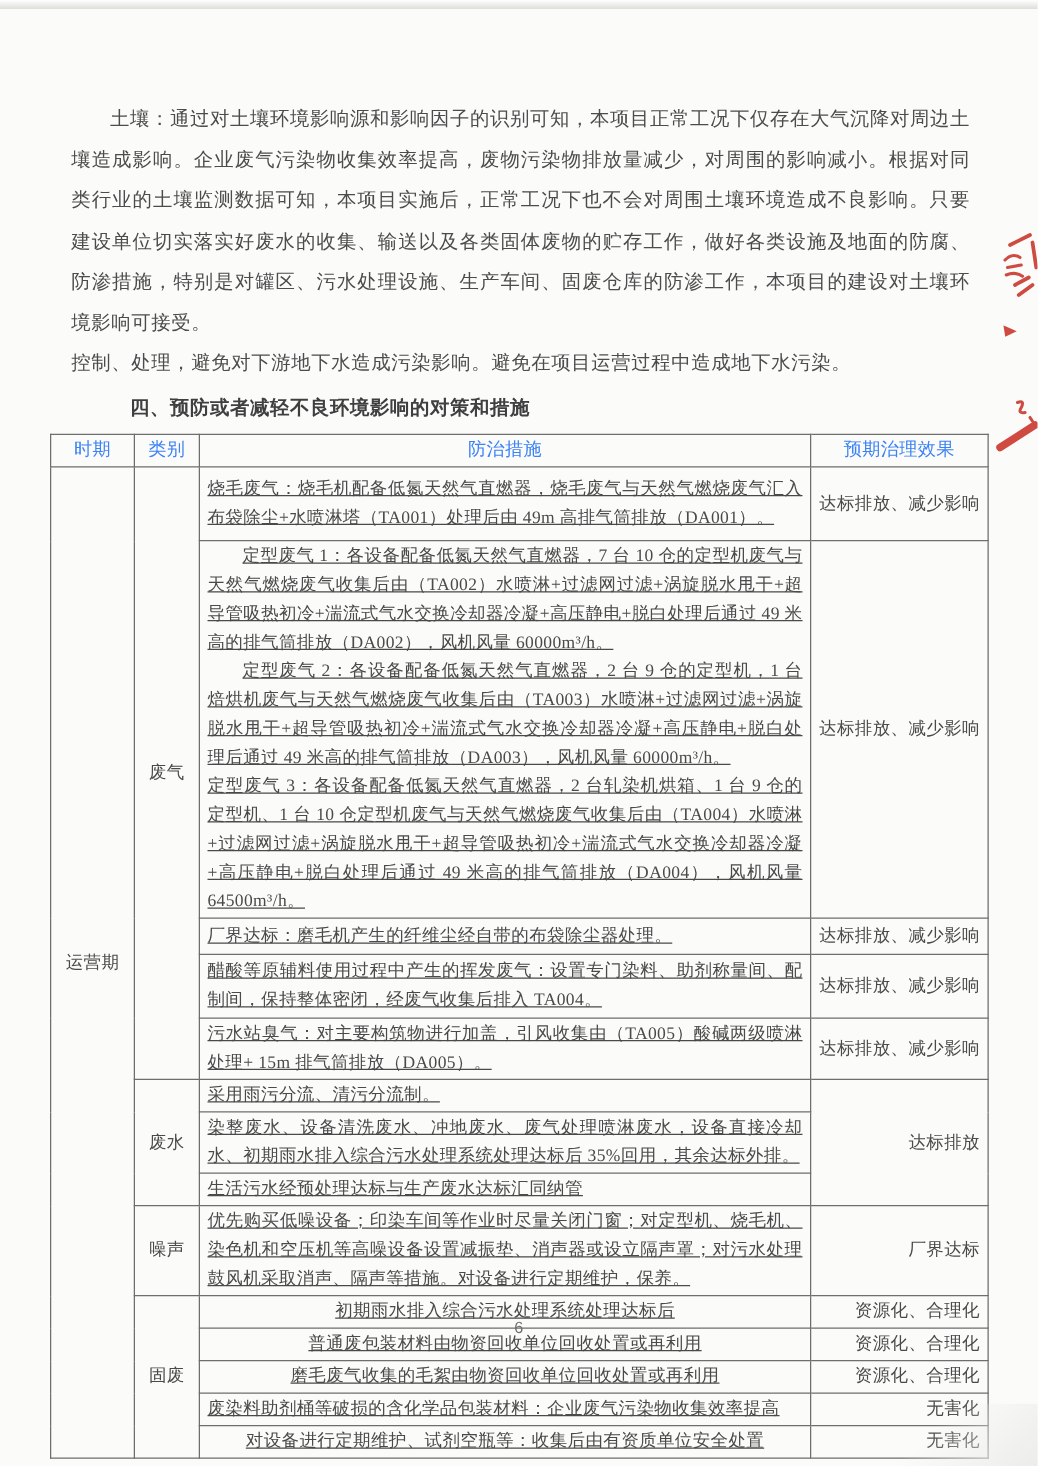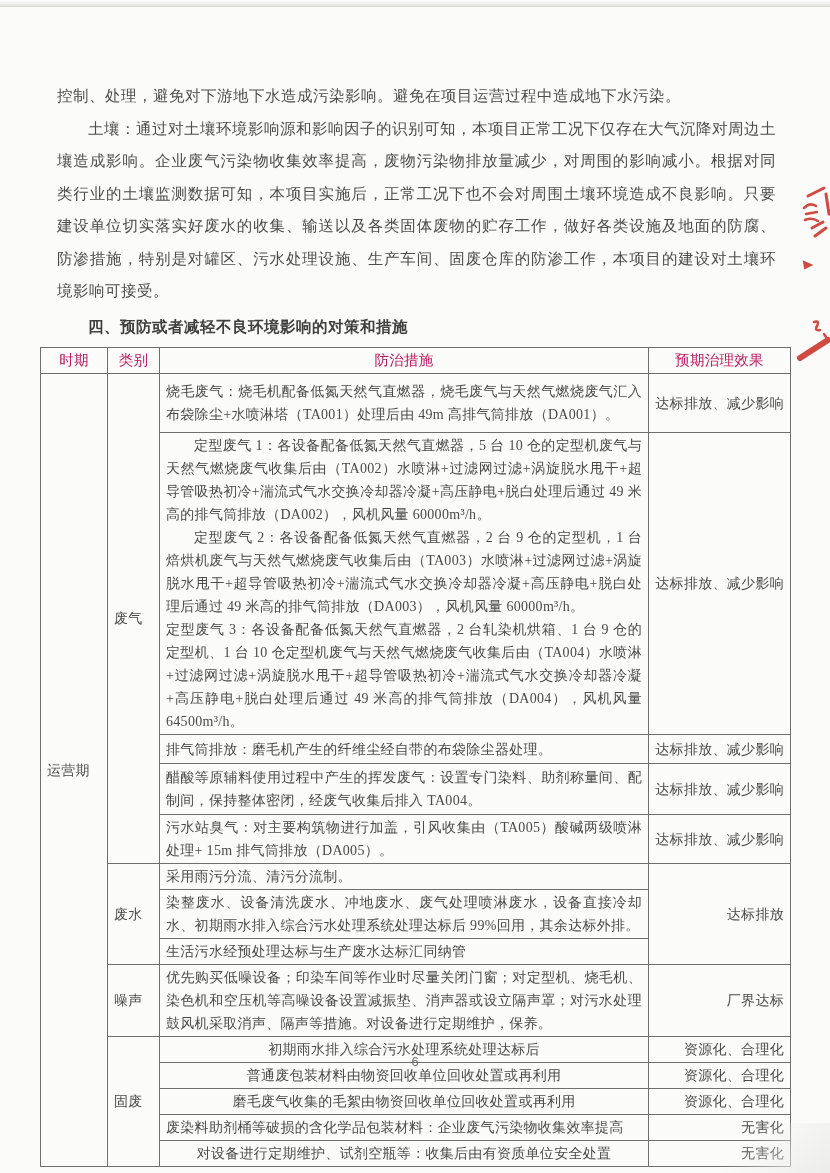--- a/index.html
+++ b/index.html
@@ -17,21 +17,21 @@
   }
   .content{
     position:absolute;left:57px;top:80px;width:719px;
   }
   .para{
     margin:0;font-size:15.5px;line-height:32.5px;
     text-align:justify;letter-spacing:0.5px;color:#4c4c4c;
   }
   .para.indent{text-indent:2em;}
   .section-heading{
-    margin:0;margin-top:4px;font-size:15.5px;line-height:30px;
+    margin:16px;margin-top:4px;font-size:15.5px;line-height:30px;
     font-weight:bold;text-indent:2em;color:#3f3f3f;letter-spacing:0.5px;
   }
   .table-title{
     margin:0;font-size:14.5px;line-height:24px;font-weight:bold;
     text-align:center;color:#3f3f3f;letter-spacing:0.5px;
   }
   table.pollution{
     position:absolute;left:40px;top:347px;width:750px;
     border-collapse:collapse;table-layout:fixed;
   }
@@ -41,23 +41,23 @@
   table.pollution col.c-effect{width:142px;}
   table.pollution th, table.pollution td{
     border:1px solid #6e6e6e;
     font-weight:normal;
     font-size:14px;line-height:23px;
     padding:1px 6px;
     color:#4a4a4a;
     vertical-align:middle;
     letter-spacing:0.3px;
   }
-  table.pollution th{height:20px;text-align:center;font-size:14.5px;color:#be185d;}
-  td.vcell{}
-  td.measure{text-align:justify;}
+  table.pollution th{height:20px;text-align:center;font-size:14.5px;color:#3b82f6;}
+  td.vcell{text-align:center;}
+  td.measure{text-align:justify;text-decoration:underline;}
   td.measure.center{text-align:center;}
   td.effect{text-align:right;color:#525252;}
   td.measure p{margin:0;}
   td.measure p.p-indent{text-indent:2em;}
   .h2l{height:56px;}
   .h1l{height:26px;}
   .h2s{height:48px;}
   .h3l{height:64px;}
   .hrow{height:22px;}
   .page-number{
@@ -70,22 +70,22 @@
     position:absolute;right:0;bottom:0;width:140px;height:50px;
     background:linear-gradient(315deg,#ececea 0%,rgba(236,236,234,0) 60%);
   }
 </style>
 </head>
 <body>
 
 <div class="scan-top-edge"></div>
 
 <div class="content">
+  <p class="para indent">土壤：通过对土壤环境影响源和影响因子的识别可知，本项目正常工况下仅存在大气沉降对周边土壤造成影响。企业废气污染物收集效率提高，废物污染物排放量减少，对周围的影响减小。根据对同类行业的土壤监测数据可知，本项目实施后，正常工况下也不会对周围土壤环境造成不良影响。只要建设单位切实落实好废水的收集、输送以及各类固体废物的贮存工作，做好各类设施及地面的防腐、防渗措施，特别是对罐区、污水处理设施、生产车间、固废仓库的防渗工作，本项目的建设对土壤环境影响可接受。</p>
   <p class="para">控制、处理，避免对下游地下水造成污染影响。避免在项目运营过程中造成地下水污染。</p>
-  <p class="para indent">土壤：通过对土壤环境影响源和影响因子的识别可知，本项目正常工况下仅存在大气沉降对周边土壤造成影响。企业废气污染物收集效率提高，废物污染物排放量减少，对周围的影响减小。根据对同类行业的土壤监测数据可知，本项目实施后，正常工况下也不会对周围土壤环境造成不良影响。只要建设单位切实落实好废水的收集、输送以及各类固体废物的贮存工作，做好各类设施及地面的防腐、防渗措施，特别是对罐区、污水处理设施、生产车间、固废仓库的防渗工作，本项目的建设对土壤环境影响可接受。</p>
   <p class="section-heading">四、预防或者减轻不良环境影响的对策和措施</p>
 </div>
 
 <table class="pollution">
   <colgroup>
     <col class="c-period">
       <col class="c-category">
       <col class="c-measure">
       <col class="c-effect">
   </colgroup>
@@ -97,45 +97,45 @@
     <th>预期治理效果</th>
   </tr>
   <tr>
     <td class="vcell" rowspan="15">运营期</td>
     <td class="vcell" rowspan="5">废气</td>
     <td class="measure h2l">烧毛废气：烧毛机配备低氮天然气直燃器，烧毛废气与天然气燃烧废气汇入布袋除尘+水喷淋塔（TA001）处理后由 49m 高排气筒排放（DA001）。</td>
     <td class="effect">达标排放、减少影响</td>
   </tr>
   <tr>
     <td class="measure">
-      <p class="p-indent">定型废气 1：各设备配备低氮天然气直燃器，5 台 10 仓的定型机废气与天然气燃烧废气收集后由（TA002）水喷淋+过滤网过滤+涡旋脱水甩干+超导管吸热初冷+湍流式气水交换冷却器冷凝+高压静电+脱白处理后通过 49 米高的排气筒排放（DA002），风机风量 60000m³/h。</p>
+      <p class="p-indent">定型废气 1：各设备配备低氮天然气直燃器，7 台 10 仓的定型机废气与天然气燃烧废气收集后由（TA002）水喷淋+过滤网过滤+涡旋脱水甩干+超导管吸热初冷+湍流式气水交换冷却器冷凝+高压静电+脱白处理后通过 49 米高的排气筒排放（DA002），风机风量 60000m³/h。</p>
       <p class="p-indent">定型废气 2：各设备配备低氮天然气直燃器，2 台 9 仓的定型机，1 台焙烘机废气与天然气燃烧废气收集后由（TA003）水喷淋+过滤网过滤+涡旋脱水甩干+超导管吸热初冷+湍流式气水交换冷却器冷凝+高压静电+脱白处理后通过 49 米高的排气筒排放（DA003），风机风量 60000m³/h。</p>
       <p>定型废气 3：各设备配备低氮天然气直燃器，2 台轧染机烘箱、1 台 9 仓的定型机、1 台 10 仓定型机废气与天然气燃烧废气收集后由（TA004）水喷淋+过滤网过滤+涡旋脱水甩干+超导管吸热初冷+湍流式气水交换冷却器冷凝+高压静电+脱白处理后通过 49 米高的排气筒排放（DA004），风机风量 64500m³/h。</p>
     </td>
     <td class="effect">达标排放、减少影响</td>
   </tr>
   <tr>
-    <td class="measure h1l">排气筒排放：磨毛机产生的纤维尘经自带的布袋除尘器处理。</td>
+    <td class="measure h1l">厂界达标：磨毛机产生的纤维尘经自带的布袋除尘器处理。</td>
     <td class="effect">达标排放、减少影响</td>
   </tr>
   <tr>
     <td class="measure h2s">醋酸等原辅料使用过程中产生的挥发废气：设置专门染料、助剂称量间、配制间，保持整体密闭，经废气收集后排入 TA004。</td>
     <td class="effect">达标排放、减少影响</td>
   </tr>
   <tr>
     <td class="measure">污水站臭气：对主要构筑物进行加盖，引风收集由（TA005）酸碱两级喷淋处理+ 15m 排气筒排放（DA005）。</td>
     <td class="effect">达标排放、减少影响</td>
   </tr>
   <tr>
     <td class="vcell" rowspan="3">废水</td>
     <td class="measure hrow">采用雨污分流、清污分流制。</td>
     <td class="effect" rowspan="3">达标排放</td>
   </tr>
   <tr>
-    <td class="measure">染整废水、设备清洗废水、冲地废水、废气处理喷淋废水，设备直接冷却水、初期雨水排入综合污水处理系统处理达标后 99%回用，其余达标外排。</td>
+    <td class="measure">染整废水、设备清洗废水、冲地废水、废气处理喷淋废水，设备直接冷却水、初期雨水排入综合污水处理系统处理达标后 35%回用，其余达标外排。</td>
   </tr>
   <tr>
     <td class="measure hrow">生活污水经预处理达标与生产废水达标汇同纳管</td>
   </tr>
   <tr>
     <td class="vcell">噪声</td>
     <td class="measure h3l">优先购买低噪设备；印染车间等作业时尽量关闭门窗；对定型机、烧毛机、染色机和空压机等高噪设备设置减振垫、消声器或设立隔声罩；对污水处理鼓风机采取消声、隔声等措施。对设备进行定期维护，保养。</td>
     <td class="effect">厂界达标</td>
   </tr>
   <tr>

